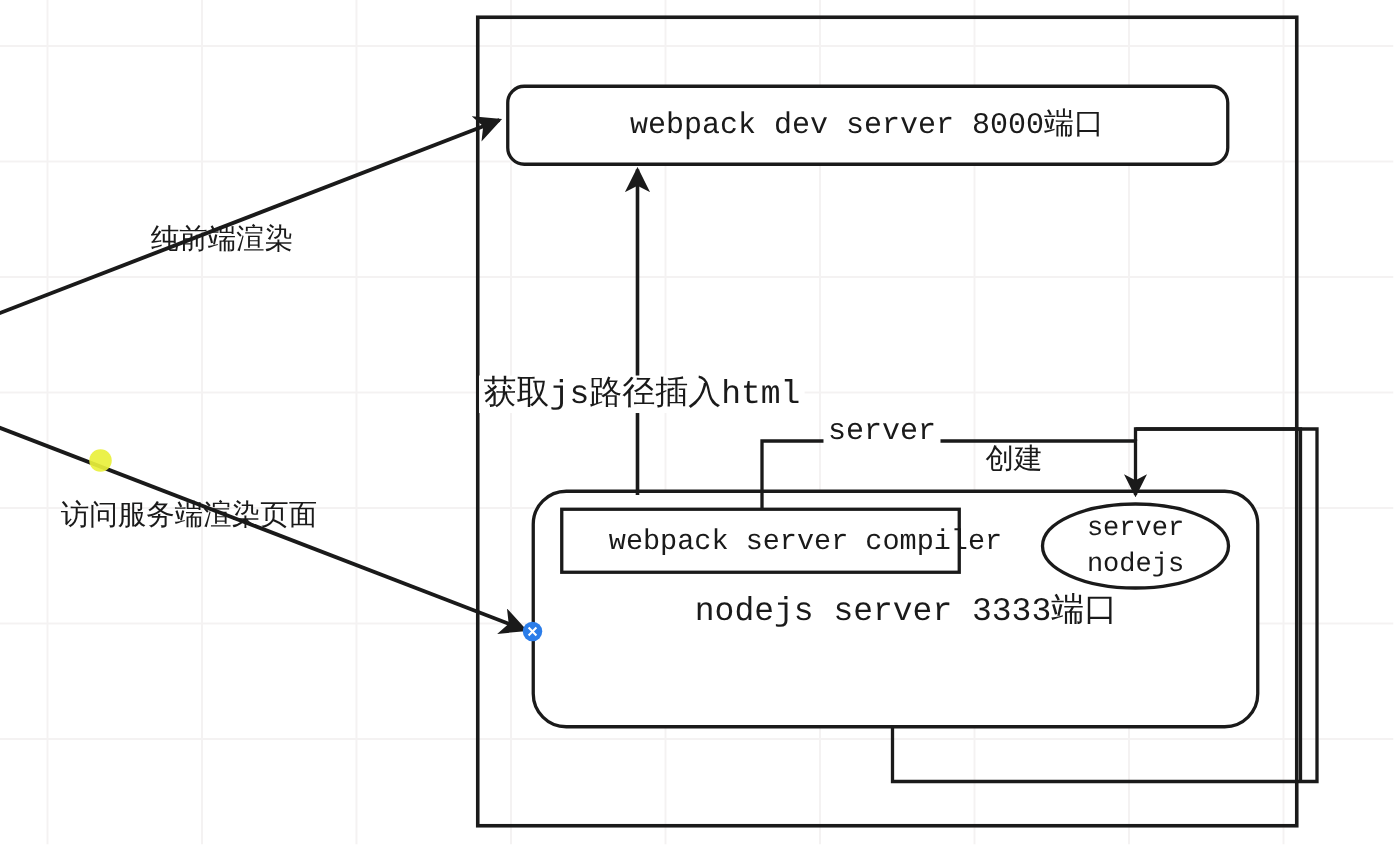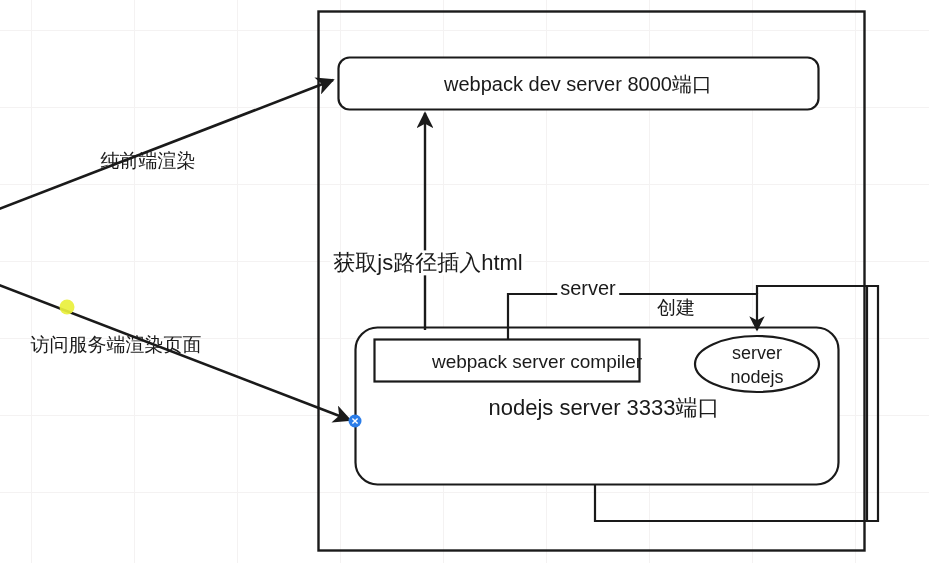--- a/index.html
+++ b/index.html
@@ -15,20 +15,21 @@
     position: relative;
     width: 929px;
     height: 563px;
     background-color: #ffffff;
     background-image:
       linear-gradient(to right, #f4f2f2 1px, transparent 1px),
       linear-gradient(to bottom, #f4f2f2 1px, transparent 1px);
     background-size: 103px 77px;
     background-position: -72px -47px;
     overflow: hidden;
+    font-family: Liberation Mono, monospace;
   }
   #diagram-svg {
     position: absolute;
     left: 0;
     top: 0;
     width: 929px;
     height: 563px;
   }
   .dlabel {
     position: absolute;
@@ -94,21 +95,21 @@
   <div class="dlabel en centered" style="left:537px; top:362px; font-size:19px;text-align:right;">webpack server compiler</div>
 
   <div class="dlabel mix centered" style="left:604px; top:408px;">nodejs server  3333端口</div>
 
   <div class="dlabel en centered" style="left:757px; top:353px; font-size:18px;">server</div>
 
   <div class="dlabel en centered" style="left:757px; top:377px; font-size:18px;">nodejs</div>
 
   <div class="dlabel cn centered" style="left:148px; top:161px;">纯前端渲染</div>
 
-  <div class="dlabel cn centered" style="left:116px; top:345px;">访问服务端渲染页面</div>
+  <div class="dlabel cn centered" style="left:126px; top:345px;">访问服务端渲染页面</div>
 
   <div class="dlabel mix centered label-bg" style="left:428px; top:263px;">获取js路径插入html</div>
 
   <div class="dlabel en centered label-bg" style="left:588px; top:288px;">server</div>
 
   <div class="dlabel cn centered label-bg" style="left:676px; top:308px;">创建</div>
 
 
 </div>
 

